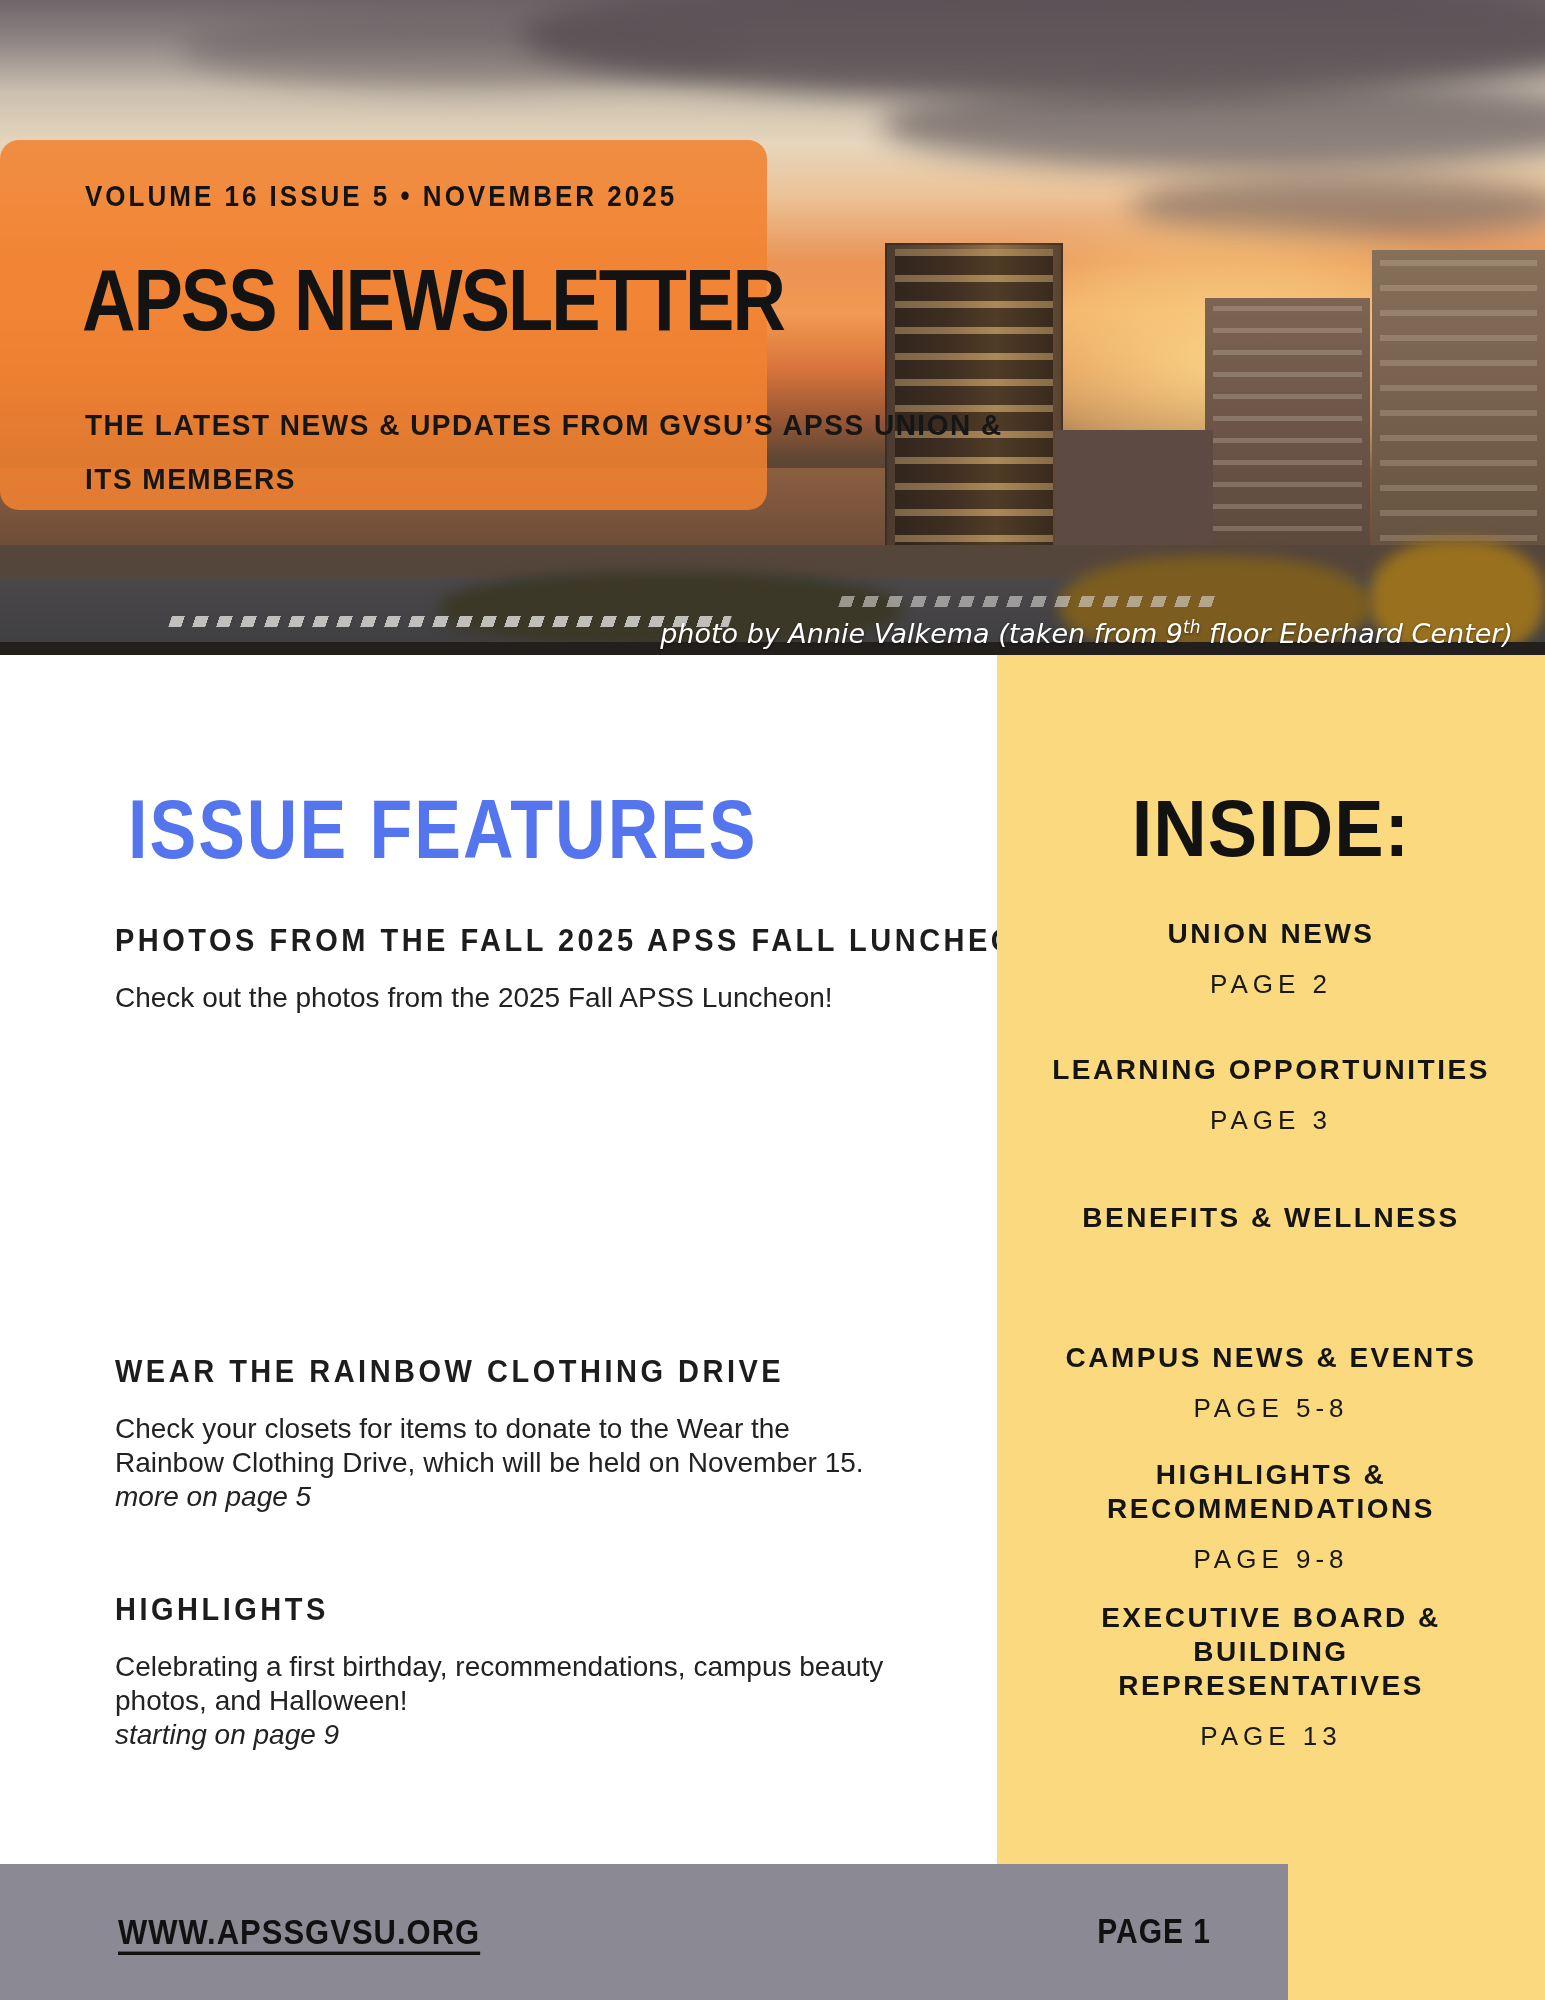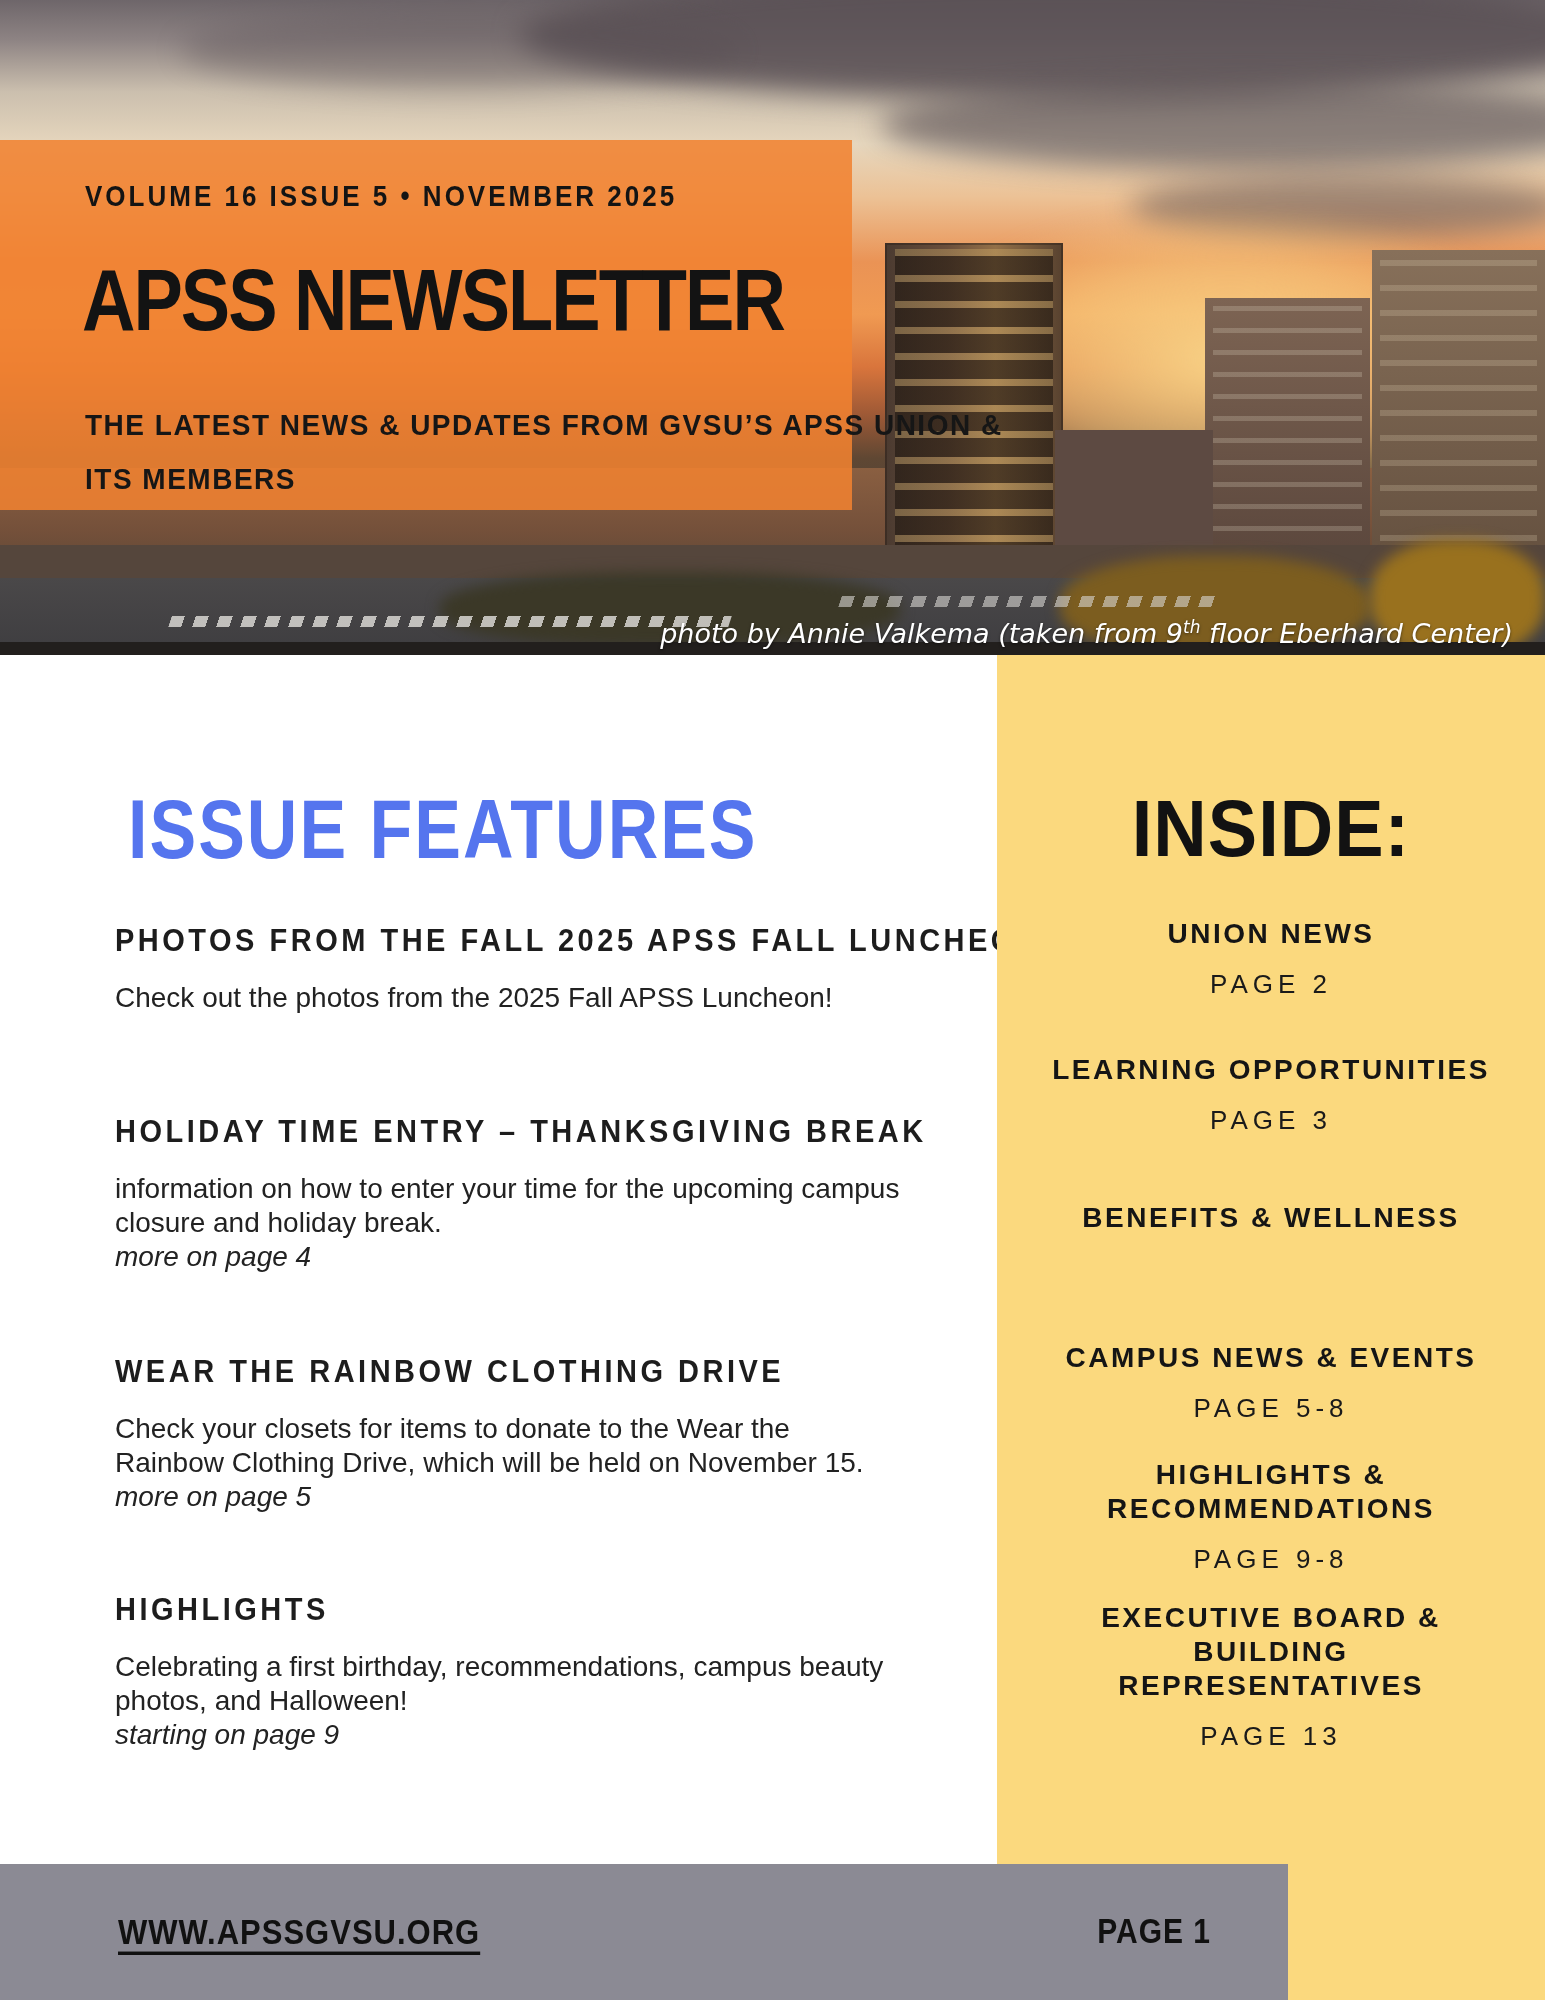--- a/index.html
+++ b/index.html
@@ -43,21 +43,21 @@
   .carrow{position:absolute;height:11px;opacity:.85;
         background:repeating-linear-gradient(90deg,#d8d6d2 0 13px,rgba(0,0,0,0) 13px 24px);transform:skewX(-18deg);}
   .r1{left:170px;top:616px;width:560px;}
   .r2{left:840px;top:596px;width:380px;opacity:.6;}
   .bottomstrip{position:absolute;left:0;top:642px;width:1545px;height:13px;background:#221f1d;}
   .credit{position:absolute;right:32px;bottom:6px;color:#ffffff;
         font-family:"DejaVu Sans",sans-serif;font-style:italic;font-size:27px;
         text-shadow:0 1px 3px rgba(0,0,0,.55);}
   .credit sup{font-size:17px;}
   
-  .masthead{position:absolute;left:0;top:140px;width:852px;height:370px;background:rgba(241,130,48,.87);}
+  .masthead{position:absolute;left:0;top:140px;width:767px;height:370px;background:rgba(241,130,48,.87);border-radius:19px;}
   .issue-line{position:absolute;left:85px;top:40px;font-size:26px;font-weight:bold;letter-spacing:3px;
         transform:scaleY(1.1);transform-origin:left top;color:#141414;}
   .nl-title{position:absolute;left:82px;top:110px;font-size:74px;font-weight:bold;letter-spacing:-2px;
         transform:scaleY(1.18);transform-origin:left top;color:#131313;white-space:nowrap;}
   .nl-subtitle{position:absolute;left:85px;top:258px;font-size:28px;font-weight:bold;letter-spacing:1.5px;
         line-height:50px;transform:scaleY(1.08);transform-origin:left top;color:#161616;white-space:nowrap;}
   
   .features-heading{position:absolute;left:128px;top:782px;margin:0;font-size:70px;font-weight:bold;
         letter-spacing:2px;color:#5575EE;transform:scaleY(1.18);transform-origin:left top;white-space:nowrap;}
   .feature-item{position:absolute;left:115px;width:800px;}
@@ -123,25 +123,20 @@
     </div>
   </div>
 
   <h1 class="features-heading">ISSUE FEATURES</h1>
 
   <div class="feature-item fi-1">
     <h3>PHOTOS FROM THE FALL 2025 APSS FALL LUNCHEON</h3>
     <p class="body">Check out the photos from the 2025 Fall APSS Luncheon!</p>
   </div>
 
-  <div class="feature-item fi-2">
-    <h3>HOLIDAY TIME ENTRY – THANKSGIVING BREAK</h3>
-    <p class="body">information on how to enter your time for the upcoming campus closure and holiday break.</p>
-    <p class="more">more on page 4</p>
-  </div>
 
   <div class="feature-item fi-3">
     <h3>WEAR THE RAINBOW CLOTHING DRIVE</h3>
     <p class="body">Check your closets for items to donate to the Wear the Rainbow Clothing Drive, which will be held on November 15.</p>
     <p class="more">more on page 5</p>
   </div>
 
   <div class="feature-item fi-4">
     <h3>HIGHLIGHTS</h3>
     <p class="body">Celebrating a first birthday, recommendations, campus beauty photos, and Halloween!</p>

